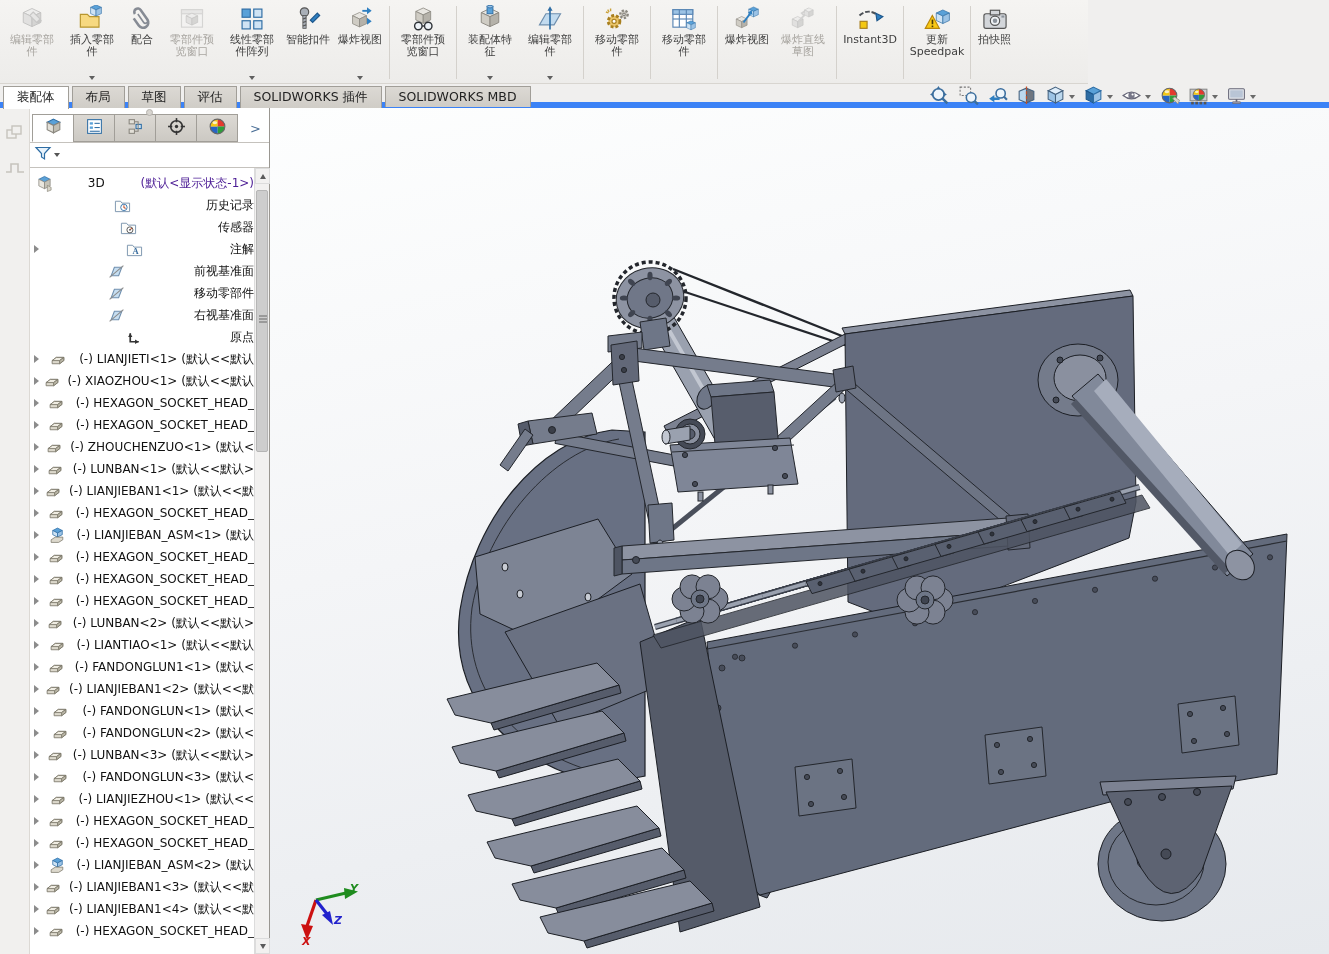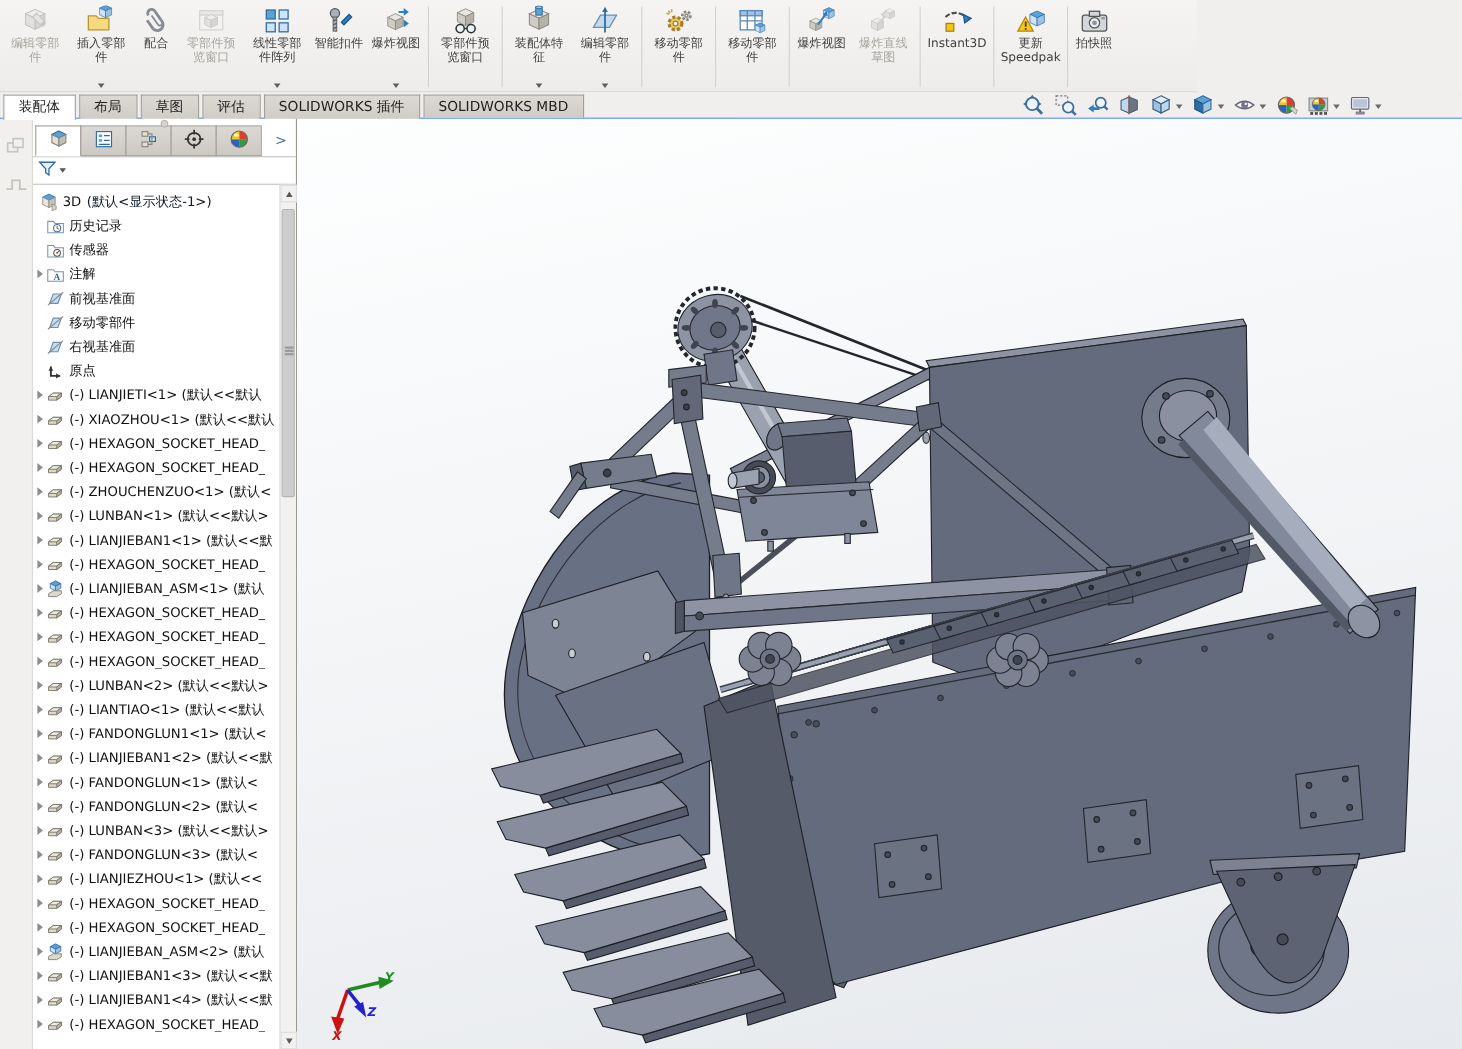--- a/index.html
+++ b/index.html
@@ -17,21 +17,21 @@
   .cicon svg { width:28px; height:28px; }
   .clabel { font-size:11px; line-height:12px; text-align:center; color:#3f3f3f; margin-top:1px; }
   .citem.disabled .clabel { color:#a8a5a0; }
   .citem.disabled .cicon { opacity:.45; filter:grayscale(1); }
   .ccaret { margin-top:auto; margin-bottom:2px; width:0; height:0;
     border-left:3.5px solid transparent; border-right:3.5px solid transparent; border-top:4px solid #5f5f5f; }
   .csep { width:1px; background:#d4d1cc; margin:4px 3px; }
 
   
   #tabrow { position:absolute; left:0; top:84px; width:1329px; height:24px;
-    background:#f0efee; border-bottom:1px solid #3b82f6; }
+    background:#f0efee; border-bottom:6px solid #3b82f6; }
   .rtab { display:inline-block; margin-left:3px; margin-top:2px; padding:2px 13px 3px 13px;
     font-size:12.5px; color:#222; background:linear-gradient(#dcd9d4,#cfccc6);
     border:1px solid #a19e98; border-bottom:none; cursor:default; }
   .rtab.active { background:#ffffff; position:relative; z-index:2; }
 
   
   #headsup { position:absolute; left:925px; top:85px; height:24px; display:flex; align-items:center; z-index:5; }
   .hitem { display:flex; align-items:center; padding:1px 4px; cursor:default; }
   .hitem svg { width:21px; height:21px; }
   .hcaret { width:0; height:0; margin-left:3px;
@@ -53,29 +53,29 @@
   .ptab svg { width:19px; height:19px; }
   .pchevron { flex:1; display:flex; align-items:center; justify-content:flex-end;
     color:#4a6e96; font-size:13px; padding-right:6px; cursor:default; }
   #filterrow { height:26px; border:1px solid #c5c2bd; border-left:none; border-right:none;
     display:flex; align-items:center; padding-left:4px; }
   #filterrow svg { width:18px; height:18px; }
   .fcaret { width:0; height:0; margin-left:2px;
     border-left:3px solid transparent; border-right:3px solid transparent; border-top:4px solid #555; }
 
   #tree { position:absolute; left:0; top:60px; right:15px; bottom:0; overflow:hidden; padding-top:4px; }
-  .trow { display:flex; align-items:center; height:22px; white-space:nowrap; overflow:hidden; cursor:default; }
+  .trow { display:flex; align-items:center; height:22px; white-space:nowrap; overflow:hidden; cursor:default;justify-content:space-between; }
   .trow.root { padding-left:6px; }
   .tarr { flex:0 0 12px; display:flex; align-items:center; justify-content:center; }
   .tarr .tri { width:0; height:0; border-top:4px solid transparent; border-bottom:4px solid transparent;
     border-left:5px solid #8c8c8c; }
   .ticon { flex:0 0 18px; height:17px; margin-right:3px; }
   .ticon svg { width:17px; height:17px; }
   .tlabel { font-size:12px; color:#111; overflow:hidden; }
-  .tsuffix { font-size:12px; color:#0f172a; margin-left:5px; }
+  .tsuffix { font-size:12px; color:#4c1d95; margin-left:5px; }
 
   
   #vscroll { position:absolute; right:0; top:60px; bottom:0; width:15px; background:#f2f1f0;
     border-left:1px solid #dcdcdc; }
   .sbtn { position:absolute; left:0; width:15px; height:16px; background:#f2f1f0; border:1px solid #dcdcdc;
     display:flex; align-items:center; justify-content:center; }
   .sbtn.up { top:0; } .sbtn.down { bottom:0; }
   .sarrow-up { width:0; height:0; border-left:3.5px solid transparent; border-right:3.5px solid transparent;
     border-bottom:5px solid #5a5a5a; }
   .sarrow-down { width:0; height:0; border-left:3.5px solid transparent; border-right:3.5px solid transparent;

